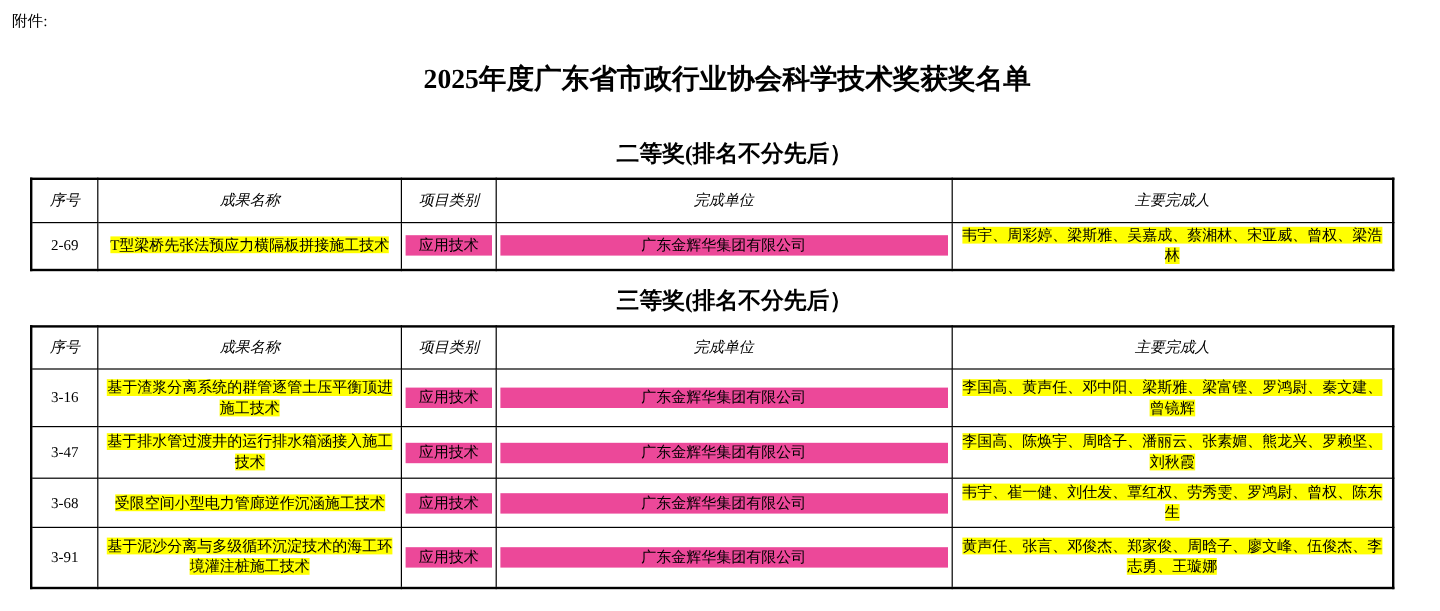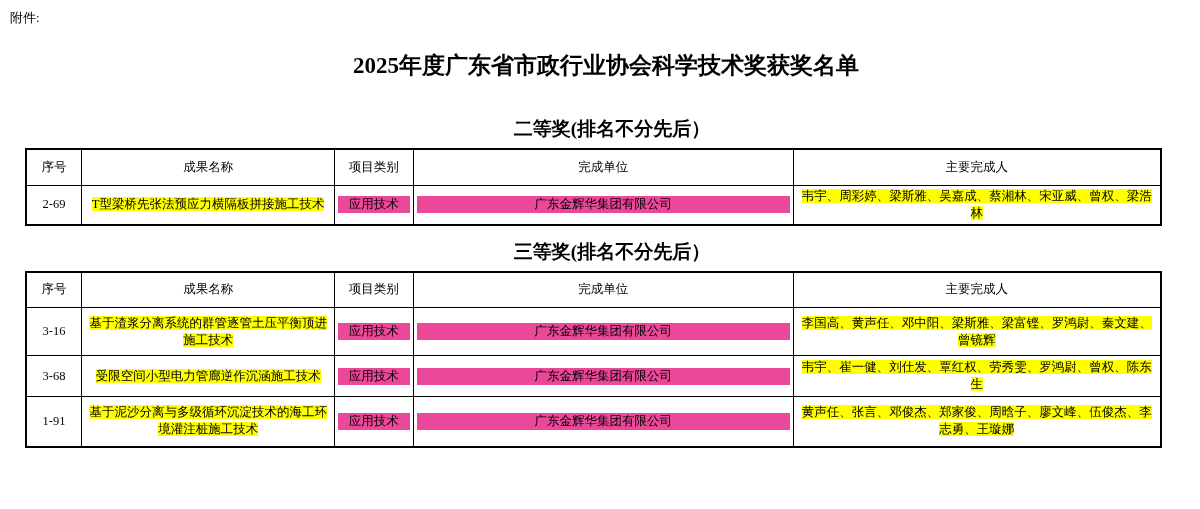--- a/index.html
+++ b/index.html
@@ -42,21 +42,21 @@
   table.awards th, table.awards td{
     border:1px solid #000;
     font-size:12.5px;
     font-weight:normal;
     text-align:center;
     vertical-align:middle;
     padding:2px 3px;
     line-height:17px;
     word-break:break-all;
   }
-  thead tr{height:36px;}
+  thead tr{height:36px;font-style:italic;}
   tr.r-h42{height:32px;}
   tr.r-h50{height:48px;}
   tr.r-h45{height:43px;}
   tr.r-h43{height:41px;padding-left:35px;}
   tr.r-h52{height:50px;}
   .hl{
     background:#ffff00;
   }
   .hl-block{
     display:block;
@@ -131,33 +131,44 @@
         <td>3-16</td>
         <td><span class="hl">基于渣浆分离系统的群管逐管土压平衡顶进施工技术</span></td>
         <td>
             <span class="hl-block">应用技术</span>
           </td>
         <td>
             <span class="hl-block">广东金辉华集团有限公司</span>
           </td>
         <td><span class="hl">李国高、黄声任、邓中阳、梁斯雅、梁富铿、罗鸿尉、秦文建、曾镜辉</span></td>
       </tr>
+      <tr class="r-h45">
+        <td>3-47</td>
+        <td><span class="hl">基于排水管过渡井的运行排水箱涵接入施工技术</span></td>
+        <td>
+            <span class="hl-block">应用技术</span>
+          </td>
+        <td>
+            <span class="hl-block">广东金辉华集团有限公司</span>
+          </td>
+        <td><span class="hl">李国高、陈焕宇、周晗子、潘丽云、张素媚、熊龙兴、罗赖坚、刘秋霞</span></td>
+      </tr>
       <tr class="r-h43">
         <td>3-68</td>
         <td><span class="hl">受限空间小型电力管廊逆作沉涵施工技术</span></td>
         <td>
             <span class="hl-block">应用技术</span>
           </td>
         <td>
             <span class="hl-block">广东金辉华集团有限公司</span>
           </td>
         <td><span class="hl">韦宇、崔一健、刘仕发、覃红权、劳秀雯、罗鸿尉、曾权、陈东生</span></td>
       </tr>
       <tr class="r-h52">
-        <td>1-91</td>
+        <td>3-91</td>
         <td><span class="hl">基于泥沙分离与多级循环沉淀技术的海工环境灌注桩施工技术</span></td>
         <td>
             <span class="hl-block">应用技术</span>
           </td>
         <td>
             <span class="hl-block">广东金辉华集团有限公司</span>
           </td>
         <td><span class="hl">黄声任、张言、邓俊杰、郑家俊、周晗子、廖文峰、伍俊杰、李志勇、王璇娜</span></td>
       </tr>
     </tbody>

